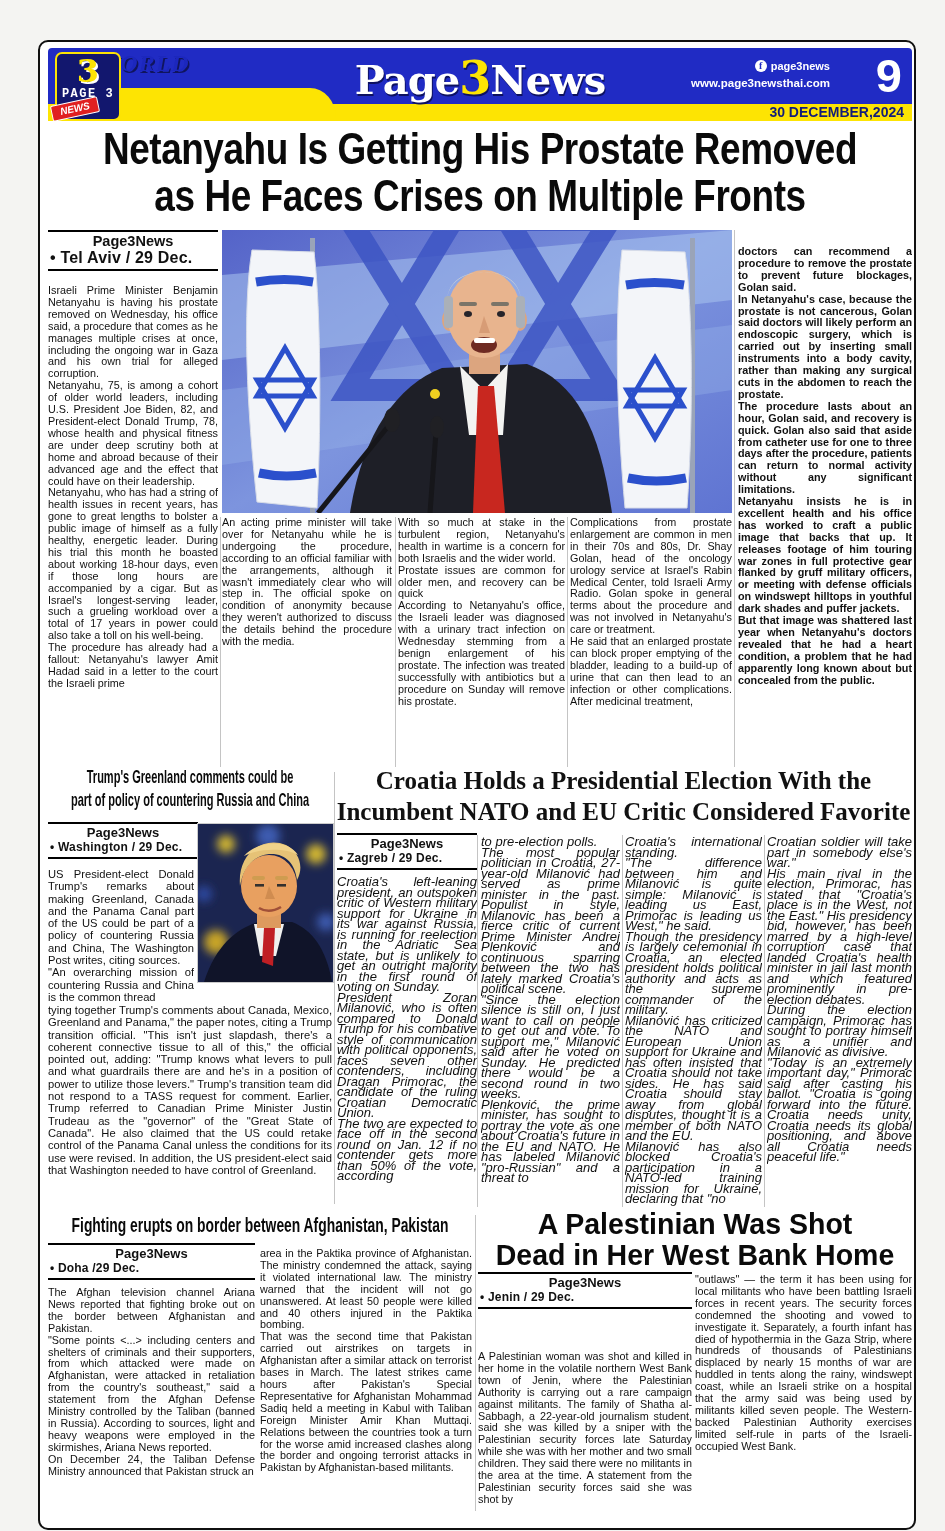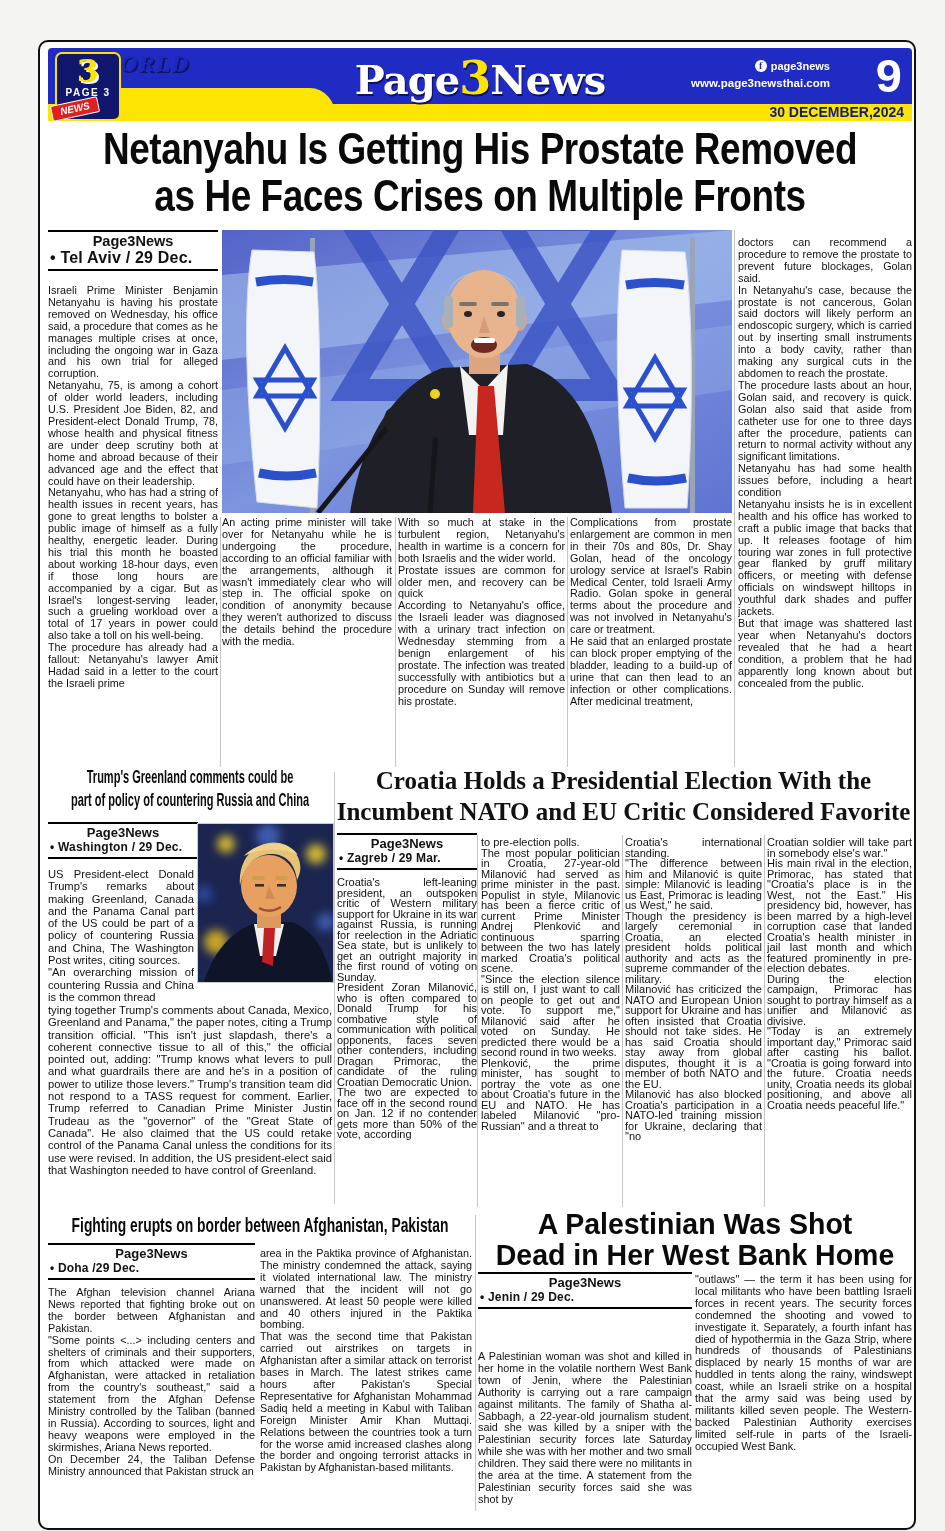--- a/index.html
+++ b/index.html
@@ -5,21 +5,21 @@
   html,body{margin:0;padding:0;background:#e9e9e7;}
   .stage{position:relative;width:945px;height:1531px;background:#f4f4f2;font-family:"Liberation Sans","DejaVu Sans",sans-serif;color:#111;overflow:hidden;}
   .sheet{position:absolute;left:38px;top:40px;width:874px;height:1486px;background:#fff;border:2px solid #101010;border-radius:10px;}
   
   .masthead-bar{position:absolute;left:48px;top:48px;width:864px;height:73px;background:#202bc4;border-radius:4px 4px 0 0;}
   .yellow-strip{position:absolute;left:0;bottom:0;width:100%;height:17px;background:#fde403;}
   .world-tab{position:absolute;left:62px;bottom:0;width:226px;height:33px;background:#fde403;border-top-right-radius:26px 30px;}
   .world-text{position:absolute;left:50px;top:2px;font-family:"Liberation Serif","DejaVu Serif",serif;font-style:italic;font-weight:bold;font-size:24px;color:#1c27bd;text-shadow:1.5px 1.5px 0 #10155e;letter-spacing:1px;}
   .logo{position:absolute;left:7px;top:4px;width:62px;height:65px;background:#12176e;border:2px solid #fde403;border-radius:7px;z-index:3;text-align:center;}
   .logo-3{font-family:"DejaVu Serif",serif;font-weight:bold;font-size:32px;line-height:30px;color:#fde403;text-shadow:2px 2px 0 #ffffff;margin-top:2px;}
-  .logo-page3{color:#fff;font-size:10px;font-weight:bold;letter-spacing:1.5px;margin-top:1px;}
+  .logo-page3{color:#fff;font-size:12px;font-weight:bold;letter-spacing:1.5px;margin-top:1px;font-family:Liberation Mono, monospace;}
   .logo-news{position:absolute;left:-6px;bottom:2px;background:#e02020;color:#fff;font-style:italic;font-weight:bold;font-size:10px;line-height:12px;padding:1px 8px;transform:rotate(-12deg);border:1px solid #fff;border-radius:2px;}
   .masthead-title{position:absolute;left:0;right:0;top:8px;text-align:center;font-family:"DejaVu Serif",serif;font-weight:bold;color:#fff;font-size:40px;line-height:44px;letter-spacing:-1px;text-shadow:1px 2px 0 #0d1160;}
   .masthead-title .t3{color:#fde403;font-size:46px;}
   .social-line{position:absolute;right:82px;top:12px;display:flex;align-items:center;gap:4px;color:#fff;font-size:11px;font-weight:bold;}
   .fb-dot{display:inline-block;width:12px;height:12px;border-radius:50%;background:#fff;color:#202bc4;font-family:"Liberation Serif",serif;font-weight:bold;font-size:10px;line-height:12px;text-align:center;}
   .website{position:absolute;right:82px;top:29px;color:#fff;font-size:11.5px;font-weight:bold;}
   .page-number{position:absolute;right:10px;top:0px;color:#fff;font-weight:bold;font-size:47px;line-height:56px;}
   .date-line{position:absolute;right:8px;bottom:0;height:17px;line-height:17px;color:#111c7a;font-weight:bold;font-size:14px;z-index:2;}
   
   .condense{display:block;transform-origin:left top;width:calc(100% / var(--sx));transform:scaleX(var(--sx));text-align:center;white-space:pre-line;font-weight:bold;color:#0a0a0a;}
@@ -31,21 +31,21 @@
   
   .byline{position:absolute;border-top:2px solid #000;border-bottom:2px solid #000;padding:1px 0 3px 0;}
   .byline .brand{text-align:center;font-weight:bold;font-size:14.5px;line-height:17px;}
   .byline .dateline{font-weight:bold;font-size:16px;line-height:16px;letter-spacing:.2px;padding-left:2px;}
   .byline.small .brand{font-size:13px;line-height:15px;}
   .byline.small .dateline{font-size:12px;line-height:14px;}
   
   .col{position:absolute;overflow:hidden;}
   .para{margin:0;text-align:justify;hyphens:auto;-webkit-hyphens:auto;}
   .bt{font-size:10.8px;line-height:11.9px;}
-  .bt-sm{font-size:11px;line-height:10.5px;}
+  .bt-sm{font-size:13px;line-height:10.5px;font-style:italic;}
   .bt-md{font-size:11.2px;line-height:12.3px;}
   .vsep{position:absolute;width:1px;background:#c4c4c4;}
   .photo{position:absolute;overflow:hidden;}
   .photo svg{display:block;}
   .section{position:absolute;}
 </style>
 </head>
 <body>
 
 <div class="stage">
@@ -157,25 +157,24 @@
       </div>
     <div class="col bt" style="left:350px;top:287px;width:167px;height:250px;">
         <p class="para">With so much at stake in the turbulent region, Netanyahu's health in wartime is a concern for both Israelis and the wider world.</p>
         <p class="para">Prostate issues are common for older men, and recovery can be quick</p>
         <p class="para">According to Netanyahu's office, the Israeli leader was diagnosed with a urinary tract infection on Wednesday stemming from a benign enlargement of his prostate. The infection was treated successfully with antibiotics but a procedure on Sunday will remove his prostate.</p>
       </div>
     <div class="col bt" style="left:522px;top:287px;width:162px;height:250px;">
         <p class="para">Complications from prostate enlargement are common in men in their 70s and 80s, Dr. Shay Golan, head of the oncology urology service at Israel's Rabin Medical Center, told Israeli Army Radio. Golan spoke in general terms about the procedure and was not involved in Netanyahu's care or treatment.</p>
         <p class="para">He said that an enlarged prostate can block proper emptying of the bladder, leading to a build-up of urine that can then lead to an infection or other complications. After medicinal treatment,</p>
       </div>
-    <div class="col bt" style="left:690px;top:7px;width:174px;height:535px;">
+    <div class="col bt" style="left:690px;top:16px;width:174px;height:535px;font-weight:bold;">
         <p class="para">doctors can recommend a procedure to remove the prostate to prevent future blockages, Golan said.</p>
         <p class="para">In Netanyahu's case, because the prostate is not cancerous, Golan said doctors will likely perform an endoscopic surgery, which is carried out by inserting small instruments into a body cavity, rather than making any surgical cuts in the abdomen to reach the prostate.</p>
         <p class="para">The procedure lasts about an hour, Golan said, and recovery is quick. Golan also said that aside from catheter use for one to three days after the procedure, patients can return to normal activity without any significant limitations.</p>
-        <p class="para">Netanyahu has had some health issues before, including a heart condition</p>
         <p class="para">Netanyahu insists he is in excellent health and his office has worked to craft a public image that backs that up. It releases footage of him touring war zones in full protective gear flanked by gruff military officers, or meeting with defense officials on windswept hilltops in youthful dark shades and puffer jackets.</p>
         <p class="para">But that image was shattered last year when Netanyahu's doctors revealed that he had a heart condition, a problem that he had apparently long known about but concealed from the public.</p>
       </div>
     <div class="vsep" style="left:172px;top:287px;height:250px;"></div>
     <div class="vsep" style="left:347px;top:287px;height:250px;"></div>
     <div class="vsep" style="left:519px;top:287px;height:250px;"></div>
     <div class="vsep" style="left:686px;top:0;height:537px;"></div>
   </div>
 
   <div class="section" style="left:48px;top:766px;width:284px;height:444px;">
@@ -226,21 +225,21 @@
         <p class="para">tying together Trump's comments about Canada, Mexico, Greenland and Panama," the paper notes, citing a Trump transition official. "This isn't just slapdash, there's a coherent connective tissue to all of this," the official pointed out, adding: "Trump knows what levers to pull and what guardrails there are and he's in a position of power to utilize those levers." Trump's transition team did not respond to a TASS request for comment. Earlier, Trump referred to Canadian Prime Minister Justin Trudeau as the "governor" of the "Great State of Canada". He also claimed that the US could retake control of the Panama Canal unless the conditions for its use were revised. In addition, the US president-elect said that Washington needed to have control of Greenland.</p>
       </div>
   </div>
 
   <div class="vsep" style="left:334px;top:772px;height:432px;"></div>
   <div class="section" style="left:335px;top:765px;width:577px;height:445px;">
     <div class="hl-croatia">Croatia Holds a Presidential Election With the
 Incumbent NATO and EU Critic Considered Favorite</div>
     <div class="byline small" style="left:2px;top:68px;width:140px;">
       <div class="brand">Page3News</div>
-      <div class="dateline">•  Zagreb  /  29  Mar.</div>
+      <div class="dateline">•  Zagreb  /  29  Dec.</div>
     </div>
     <div class="col bt-sm" style="left:2px;top:112px;width:140px;height:330px;">
         <p class="para">Croatia's left-leaning president, an outspoken critic of Western military support for Ukraine in its war against Russia, is running for reelection in the Adriatic Sea state, but is unlikely to get an outright majority in the first round of voting on Sunday.</p>
         <p class="para">President Zoran Milanović, who is often compared to Donald Trump for his combative style of communication with political opponents, faces seven other contenders, including Dragan Primorac, the candidate of the ruling Croatian Democratic Union.</p>
         <p class="para">The two are expected to face off in the second round on Jan. 12 if no contender gets more than 50% of the vote, according</p>
       </div>
     <div class="col bt-sm" style="left:146px;top:72px;width:139px;height:370px;">
         <p class="para">to pre-election polls.</p>
         <p class="para">The most popular politician in Croatia, 27-year-old Milanović had served as prime minister in the past. Populist in style, Milanovic has been a fierce critic of current Prime Minister Andrej Plenković and continuous sparring between the two has lately marked Croatia's political scene.</p>
         <p class="para">"Since the election silence is still on, I just want to call on people to get out and vote. To support me," Milanović said after he voted on Sunday. He predicted there would be a second round in two weeks.</p>

